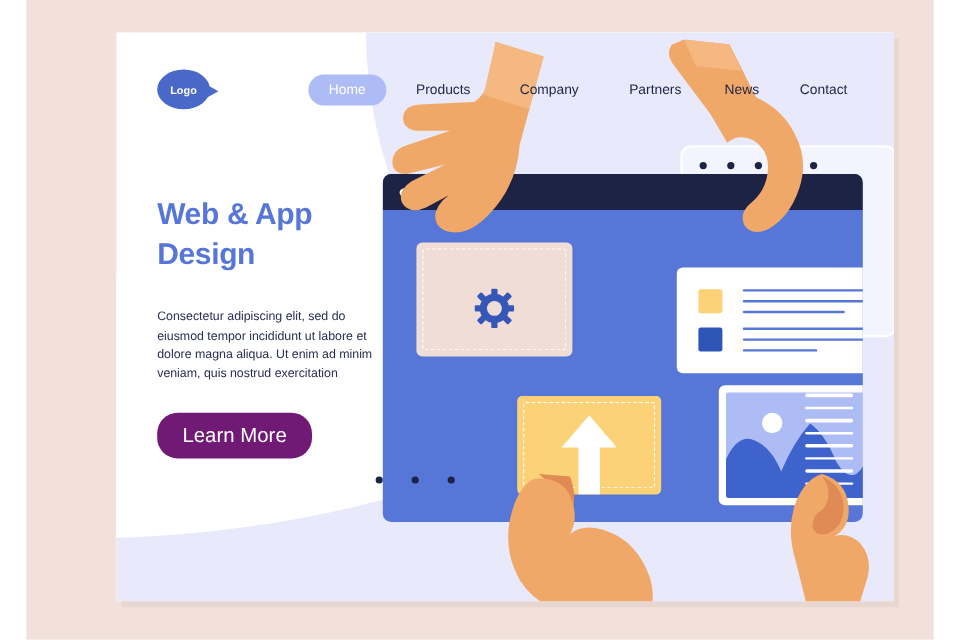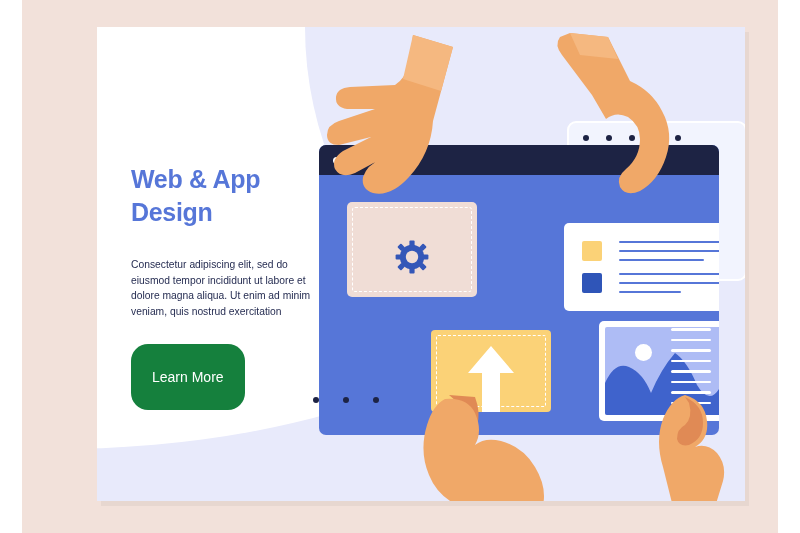--- a/index.html
+++ b/index.html
@@ -131,26 +131,26 @@
   #body {
     margin-top: 28px;
     font-size: 10.3px;
     line-height: 15.5px;
     color: #262d52;
     width: 188px;
   }
   #cta {
     margin-top: 25px;
     display: inline-block;
-    background: #15803d;
+    background: #701a75;
     color: #ffffff;
-    font-size: 14px;
+    font-size: 17px;
     border: none;
     border-radius: 17px;
-    padding: 25px 21px;
+    padding: 9px 21px;
     cursor: pointer;
     font-family: "Liberation Sans", sans-serif;
   }
 
   
   #dots-bl {
     position: absolute;
     left: 216px; bottom: 98px;
     display: flex; gap: 24px;
     z-index: 41;
@@ -425,20 +425,38 @@
         <path d="M30 0 L56 2 Q62 18 58 30 Q52 44 38 48 Q28 52 26 44 Q24 34 34 30 Q44 24 44 12 Z" fill="#e08a55"></path>
         <path d="M26 4 Q48 2 56 18 Q64 36 56 50 Q66 42 82 46 Q104 52 116 72 Q128 92 124 110 L38 110 Q18 100 10 80 Q0 56 8 30 Q14 10 26 4 Z" fill="#f0a868"></path>
       </svg>
 
       <svg class="hand" style="left:554px; top:368px; width:120px; height:112px;" viewBox="0 0 120 112">
         <path d="M34 0 Q54 6 56 26 Q58 44 44 52 Q56 48 66 58 Q76 70 72 86 L64 112 L22 112 L12 72 Q4 46 12 24 Q20 4 34 0 Z" fill="#f0a868"></path>
         <path d="M34 2 Q52 10 52 28 Q52 44 38 50 Q28 52 26 44 Q26 34 34 30 Q42 22 38 8 Z" fill="#e08a55"></path>
       </svg>
     </div>
 
+    <div id="nav">
+      <div id="logo">
+        <span>Logo</span>
+      </div>
+      <div class="nav-links">
+        <div class="nav-link pill">Home</div>
+        <div class="sp1"></div>
+        <div class="nav-link">Products</div>
+        <div class="sp2"></div>
+        <div class="nav-link">Company</div>
+        <div class="sp3"></div>
+        <div class="nav-link">Partners</div>
+        <div class="sp4"></div>
+        <div class="nav-link">News</div>
+        <div class="sp5"></div>
+        <div class="nav-link">Contact</div>
+      </div>
+    </div>
 
     <div id="lefttext">
       <div id="headline">
         <div>Web &amp; App</div>
         <div>Design</div>
       </div>
       <p id="body">Consectetur adipiscing elit, sed do eiusmod tempor incididunt ut labore et dolore magna aliqua. Ut enim ad minim veniam, quis nostrud exercitation</p>
       <button id="cta">Learn More</button>
     </div>
 

